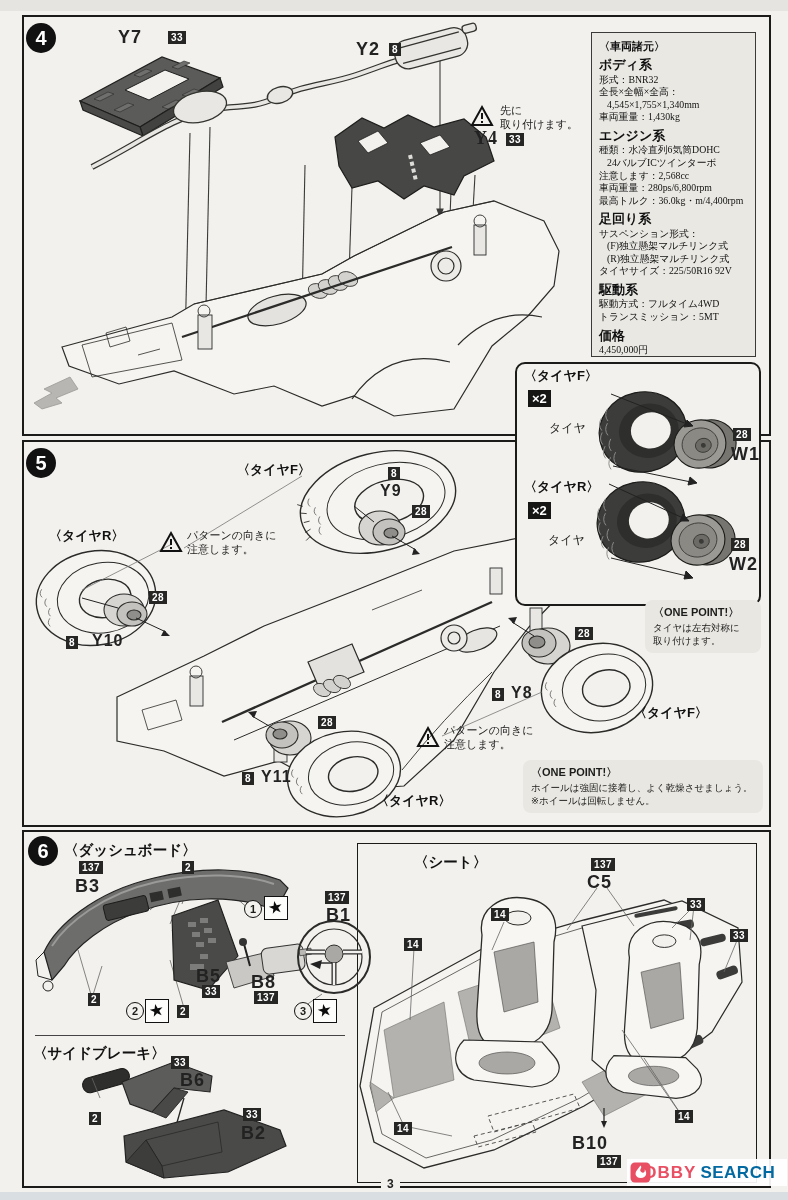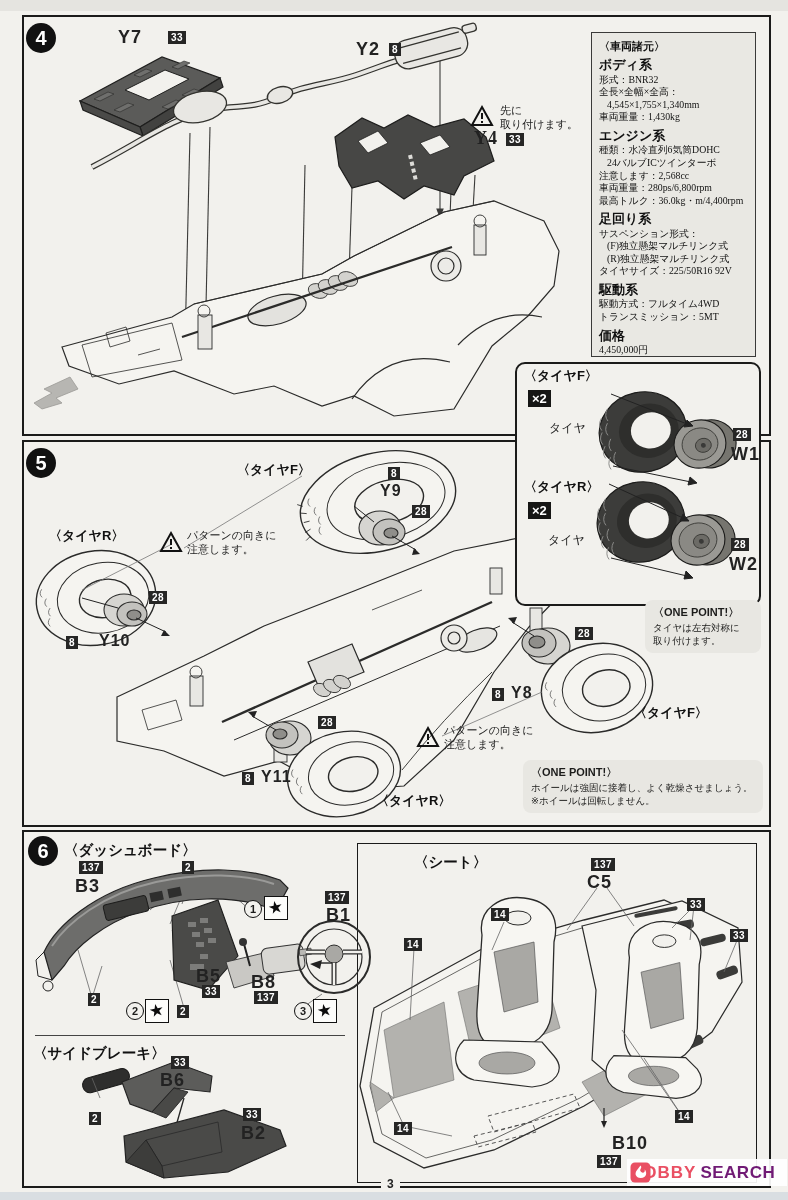--- a/index.html
+++ b/index.html
@@ -32,21 +32,21 @@
   .spec .sh{font-weight:bold;font-size:13px;margin-top:4px;}
   .spec .sl{white-space:nowrap;}
   .spec .ind{padding-left:8px;}
   .spec .ttl{font-weight:bold;font-size:11px;margin-bottom:2px;}
   .warn{position:absolute;}
   .footer-num{position:absolute;left:381px;top:1177px;background:#f2f1ed;padding:0 6px;
               font-size:12px;font-weight:bold;color:#222;}
   .logo{position:absolute;left:627px;top:1159px;width:160px;height:27px;background:rgba(255,255,255,0.92);
         display:flex;align-items:center;gap:4px;padding-left:3px;box-sizing:border-box;}
   .logo .brand{color:#e94f63;font-weight:bold;font-size:17px;letter-spacing:1px;}
-  .logo .suffix{color:#701a75;font-weight:bold;font-size:17px;letter-spacing:0.5px;}
+  .logo .suffix{color:#0369a1;font-weight:bold;font-size:17px;letter-spacing:0.5px;}
   svg{position:absolute;overflow:visible;}
   .edge-top{position:absolute;left:0;top:0;width:788px;height:11px;background:#e5e4e0;}
   .edge-bottom{position:absolute;left:0;top:1192px;width:788px;height:8px;background:#d9dee2;}
 </style>
 </head>
 <body>
 
 <div id="page">
   <div class="edge-top"></div>
 
@@ -304,21 +304,21 @@
         <rect x="11" y="8" width="2" height="6" fill="#111"></rect>
         <rect x="11" y="16" width="2" height="2" fill="#111"></rect>
       </svg>
   </span>
   <div class="note" style="left:187px;top:528px;">
     <div>パターンの向きに</div>
       <div>注意します。</div>
   </div>
   <span class="badge" style="left:149px;top:591px;">28</span>
   <span class="badge" style="left:66px;top:636px;">8</span>
-  <span class="plabel sm" style="left:99px;top:632px;">Y10</span>
+  <span class="plabel sm" style="left:92px;top:632px;">Y10</span>
   <span class="badge" style="left:318px;top:716px;">28</span>
   <span class="badge" style="left:242px;top:772px;">8</span>
   <span class="plabel sm" style="left:261px;top:768px;">Y11</span>
   <span class="atitle" style="left:376px;top:792px;">〈タイヤR〉</span>
   <span class="badge" style="left:575px;top:627px;">28</span>
   <span class="badge" style="left:492px;top:688px;">8</span>
   <span class="plabel sm" style="left:511px;top:684px;">Y8</span>
   <span class="atitle" style="left:634px;top:704px;">〈タイヤF〉</span>
   <span class="warn" style="left:416px;top:726px;">
     <svg width="24" height="22" viewBox="0 0 24 22">
@@ -551,35 +551,35 @@
   <span class="badge" style="left:254px;top:991px;">137</span>
   <span class="badge" style="left:88px;top:993px;">2</span>
   <span class="circnum" style="left:126px;top:1002px;">2</span>
   <span class="starbox" style="left:145px;top:999px;"><span>★</span></span>
   <span class="badge" style="left:177px;top:1005px;">2</span>
   <span class="circnum" style="left:294px;top:1002px;">3</span>
   <span class="starbox" style="left:313px;top:999px;"><span>★</span></span>
 
   <span class="sectitle" style="left:33px;top:1044px;">〈サイドブレーキ〉</span>
   <span class="badge" style="left:171px;top:1056px;">33</span>
-  <span class="plabel" style="left:160px;top:1070px;">B6</span>
+  <span class="plabel" style="left:180px;top:1070px;">B6</span>
   <span class="badge" style="left:89px;top:1112px;">2</span>
   <span class="badge" style="left:243px;top:1108px;">33</span>
   <span class="plabel" style="left:241px;top:1123px;">B2</span>
 
   <span class="sectitle" style="left:374px;top:853px;margin-left:40px;">〈シート〉</span>
   <span class="badge" style="left:591px;top:858px;">137</span>
   <span class="plabel" style="left:587px;top:872px;">C5</span>
   <span class="badge" style="left:491px;top:908px;">14</span>
   <span class="badge" style="left:404px;top:938px;">14</span>
   <span class="badge" style="left:687px;top:898px;">33</span>
   <span class="badge" style="left:730px;top:929px;">33</span>
   <span class="badge" style="left:394px;top:1122px;">14</span>
   <span class="badge" style="left:675px;top:1110px;">14</span>
-  <span class="plabel" style="left:612px;top:1133px;">B10</span>
+  <span class="plabel" style="left:572px;top:1133px;">B10</span>
   <span class="badge" style="left:597px;top:1155px;">137</span>
 
   <span class="footer-num">3</span>
   <div class="logo">
     <svg width="21" height="21" viewBox="0 0 21 21">
       <rect x="0.5" y="0.5" width="20" height="20" rx="4.5" fill="#e94f63"></rect>
       <path d="M10.5,3.5 C13,6.2 8.4,7.2 11.2,10 C13.1,11.8 15.6,10 14.6,7.4 C17.4,10 16.8,15.8 10.8,15.9 C5.8,16 4.1,11.8 6.9,8.3 C8,6.9 9.2,5.3 10.5,3.5 Z" fill="#fff"></path>
     </svg>
     <span class="brand">HOBBY</span>
     <span class="suffix">SEARCH</span>

